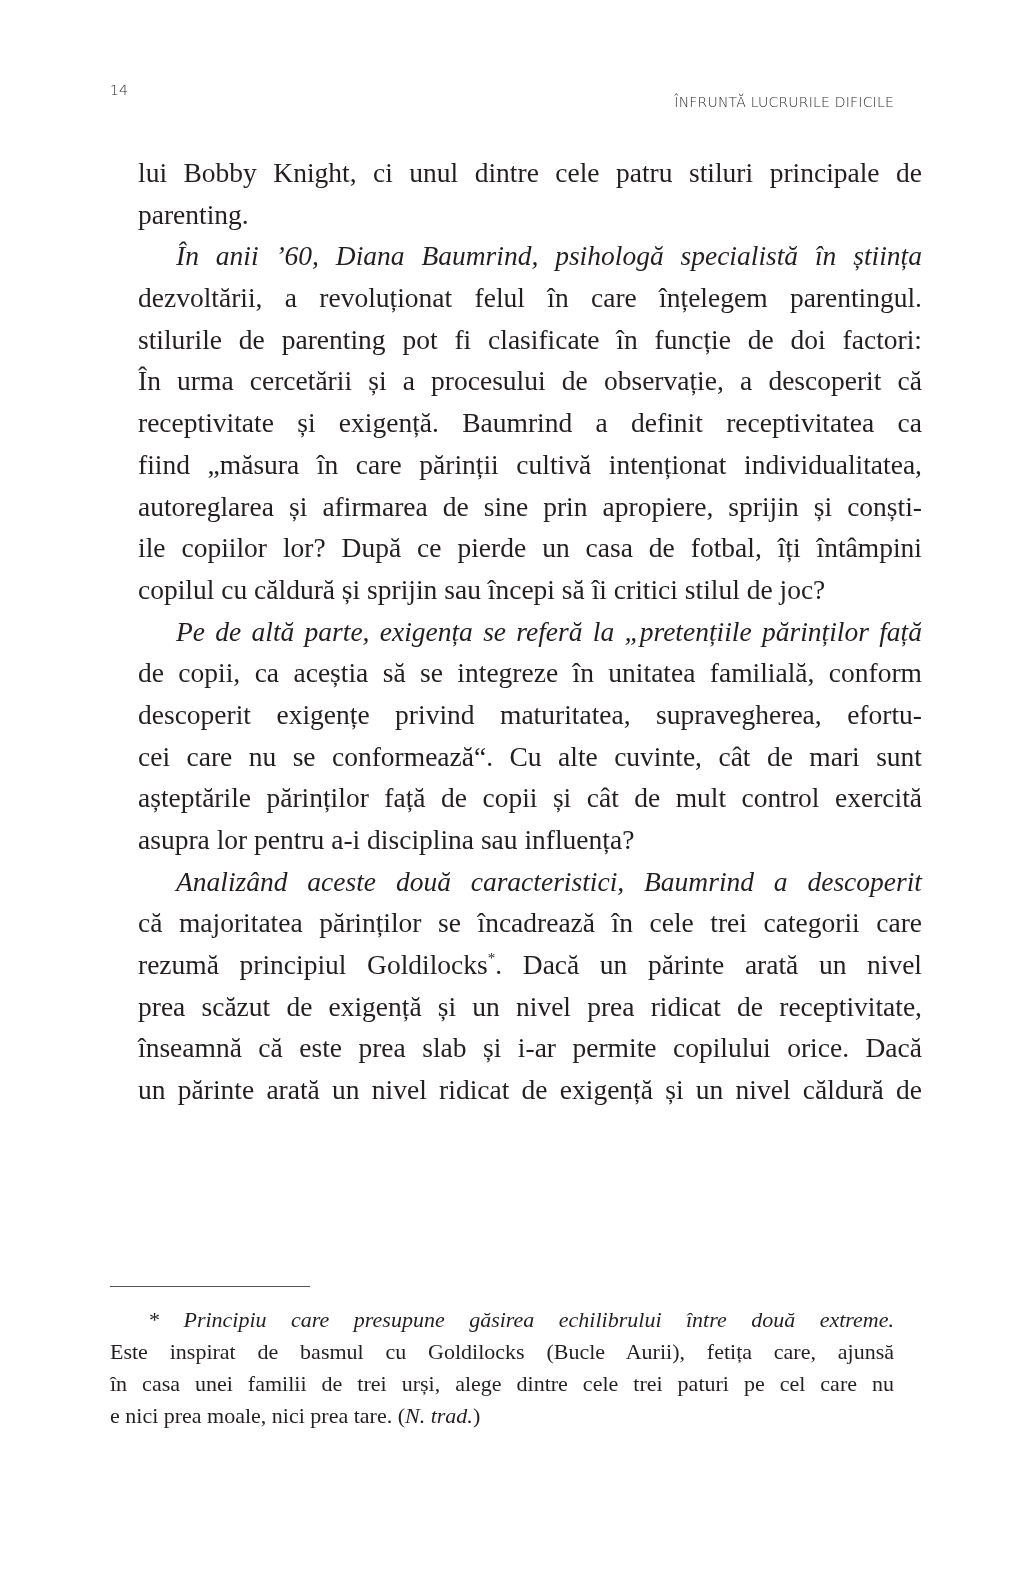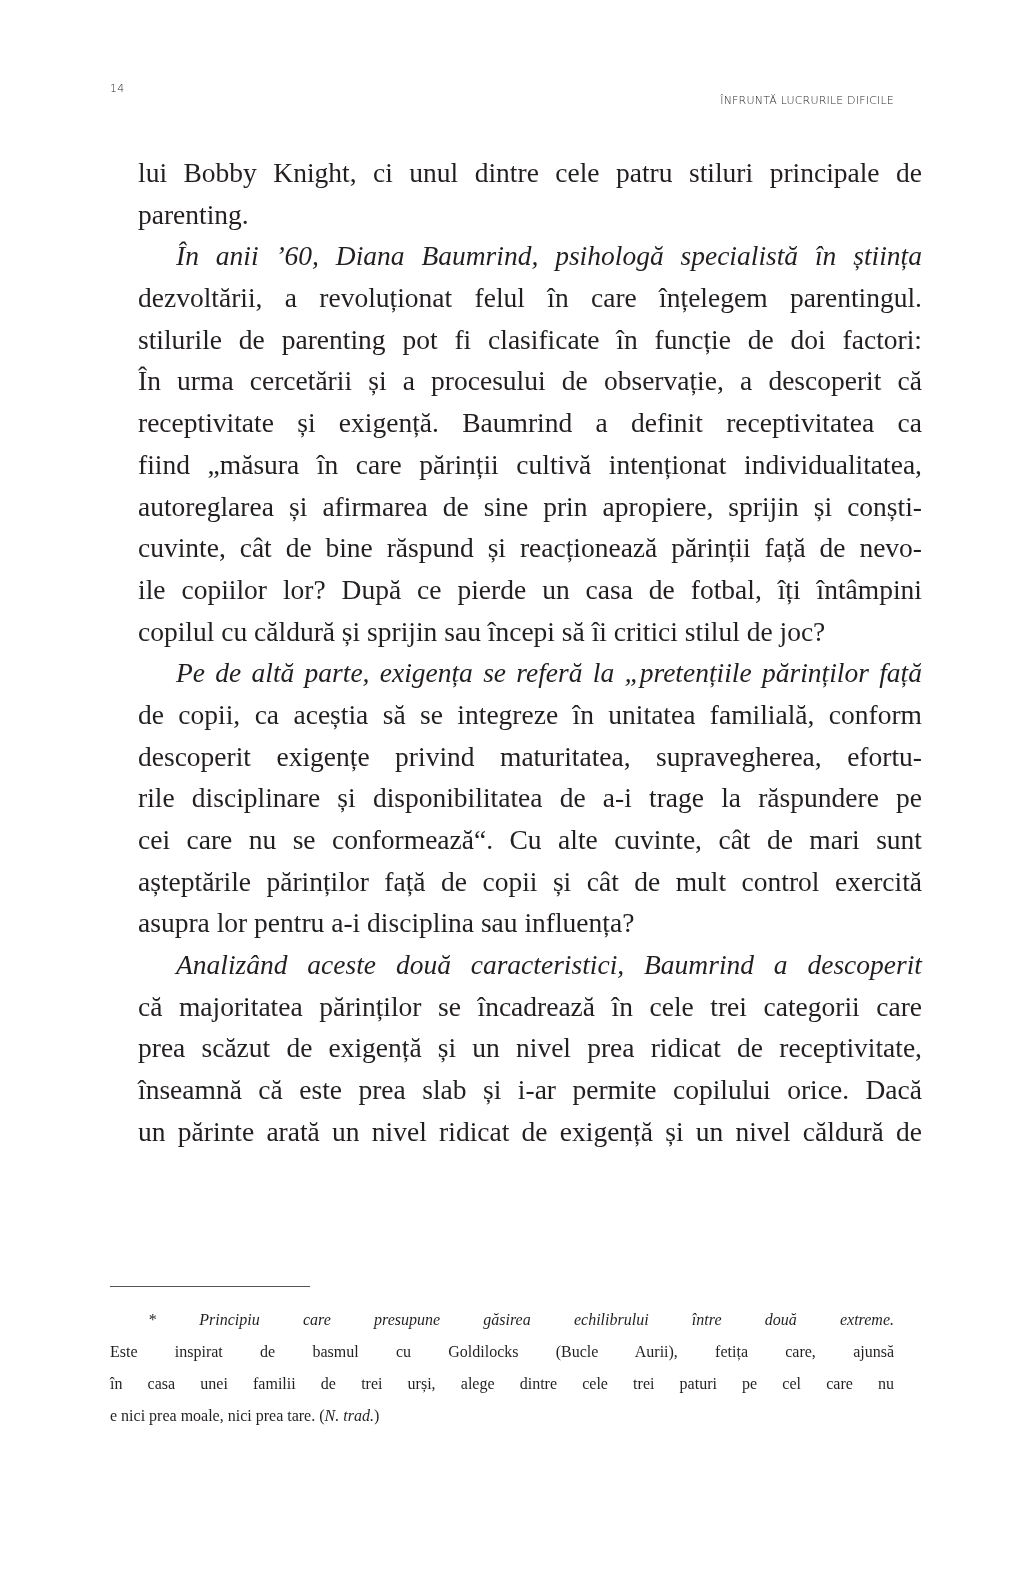--- a/index.html
+++ b/index.html
@@ -1,29 +1,29 @@
 <!DOCTYPE html>
 <html><head>
 <meta charset="utf-8">
 <style>
   html, body { margin: 0; padding: 0; background: #ffffff; }
   body { width: 1024px; height: 1575px; position: relative; overflow: hidden; color: #231f20; }
   .header { position: absolute; top: 82px; left: 110px; width: 784px; height: 24px;
-    font-family: "DejaVu Sans", sans-serif; font-size: 11px; color: #2a2a2a; letter-spacing: 0.2px; font-weight: 300; text-decoration: underline; }
+    font-family: "DejaVu Sans", sans-serif; font-size: 14px; color: #2a2a2a; letter-spacing: 0.2px; font-weight: 300; text-decoration: underline; }
   .page-num { position: absolute; left: 0; top: 0; }
   .running-head { position: absolute; right: 0; top: 0; margin-top: 12px; }
   .body-text { position: absolute; top: 152px; left: 110px; width: 784px;
     font-family: "Liberation Serif", serif; font-size: 27.5px; line-height: 41.7px; margin-left: 28px; }
   .line { display: block; white-space: nowrap; text-align: justify; text-align-last: justify; height: 41.7px; }
   .line.last { text-align-last: left; }
   .line.indent { padding-left: 38px; font-style: italic; }
   sup { font-size: 0.55em; line-height: 0; vertical-align: 0.75em; }
   .rule { position: absolute; top: 1286px; left: 110px; width: 200px; height: 0; border-top: 1px solid #555; }
   .footnote { position: absolute; top: 1304px; left: 110px; width: 784px;
-    font-family: "Liberation Serif", serif; font-size: 16px; line-height: 32px; }
+    font-family: "Liberation Serif", serif; font-size: 22px; line-height: 32px; }
   .footnote .line { height: 32px; }
   .footnote .line.indent { padding-left: 38px; }
   i { font-style: italic; }
 </style>
 </head>
 <body>
 
 <div class="header">
   <span class="page-num">14</span>
   <span class="running-head">ÎNFRUNTĂ LUCRURILE DIFICILE</span>
@@ -32,32 +32,31 @@
 <div class="body-text">
   <span class="line">lui Bobby Knight, ci unul dintre cele patru stiluri principale de</span>
   <span class="line last">parenting.</span>
   <span class="line indent">În anii ’60, Diana Baumrind, psihologă specialistă în știința</span>
   <span class="line">dezvoltării, a revoluționat felul în care înțelegem parentingul.</span>
   <span class="line">stilurile de parenting pot fi clasificate în funcție de doi factori:</span>
   <span class="line">În urma cercetării și a procesului de observație, a descoperit că</span>
   <span class="line">receptivitate și exigență. Baumrind a definit receptivitatea ca</span>
   <span class="line">fiind „măsura în care părinții cultivă intenționat individualitatea,</span>
   <span class="line">autoreglarea și afirmarea de sine prin apropiere, sprijin și conști-</span>
-  <span class="line">cuvinte, cât de bine răspund și reacționează părinții față de nevo-</span>
   <span class="line">ile copiilor lor? După ce pierde un casa de fotbal, îți întâmpini</span>
   <span class="line last">copilul cu căldură și sprijin sau începi să îi critici stilul de joc?</span>
   <span class="line indent">Pe de altă parte, exigența se referă la „pretențiile părinților față</span>
   <span class="line">de copii, ca aceștia să se integreze în unitatea familială, conform</span>
   <span class="line">descoperit exigențe privind maturitatea, supravegherea, efortu-</span>
-  <span class="line">rile disciplinare și disponibilitatea de a-i trage la răspundere pe</span>
   <span class="line">cei care nu se conformează“. Cu alte cuvinte, cât de mari sunt</span>
   <span class="line">așteptările părinților față de copii și cât de mult control exercită</span>
   <span class="line last">asupra lor pentru a-i disciplina sau influența?</span>
   <span class="line indent">Analizând aceste două caracteristici, Baumrind a descoperit</span>
   <span class="line">că majoritatea părinților se încadrează în cele trei categorii care</span>
+  <span class="line"><span>rezumă principiul Goldilocks</span><sup>*</sup><span>. Dacă un părinte arată un nivel</span></span>
   <span class="line">prea scăzut de exigență și un nivel prea ridicat de receptivitate,</span>
   <span class="line">înseamnă că este prea slab și i-ar permite copilului orice. Dacă</span>
   <span class="line">un părinte arată un nivel ridicat de exigență și un nivel căldură de</span>
 </div>
 
 <div class="rule"></div>
 
 <div class="footnote">
   <span class="line indent">* Principiu care presupune găsirea echilibrului între două extreme.</span>
   <span class="line">Este inspirat de basmul cu Goldilocks (Bucle Aurii), fetița care, ajunsă</span>

